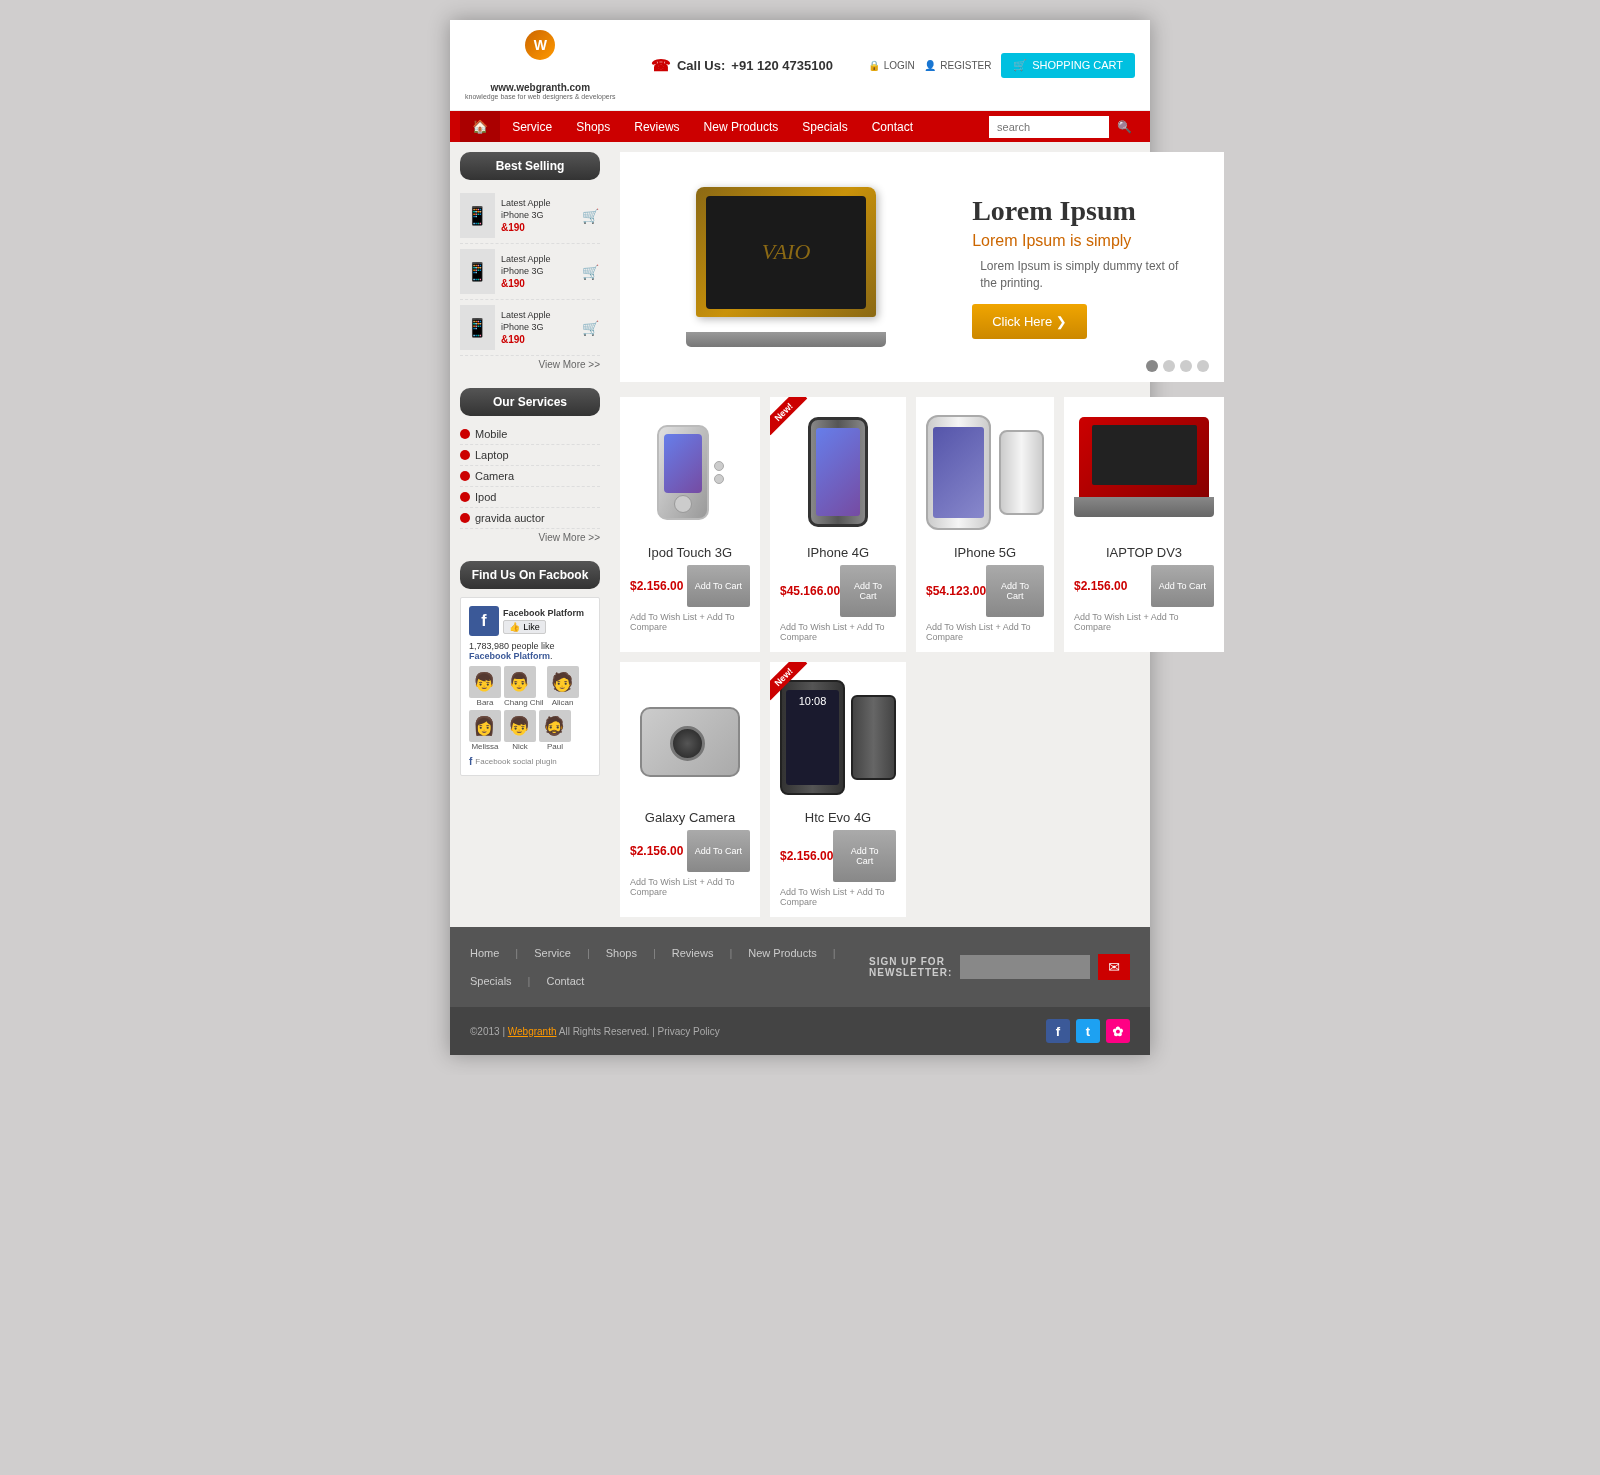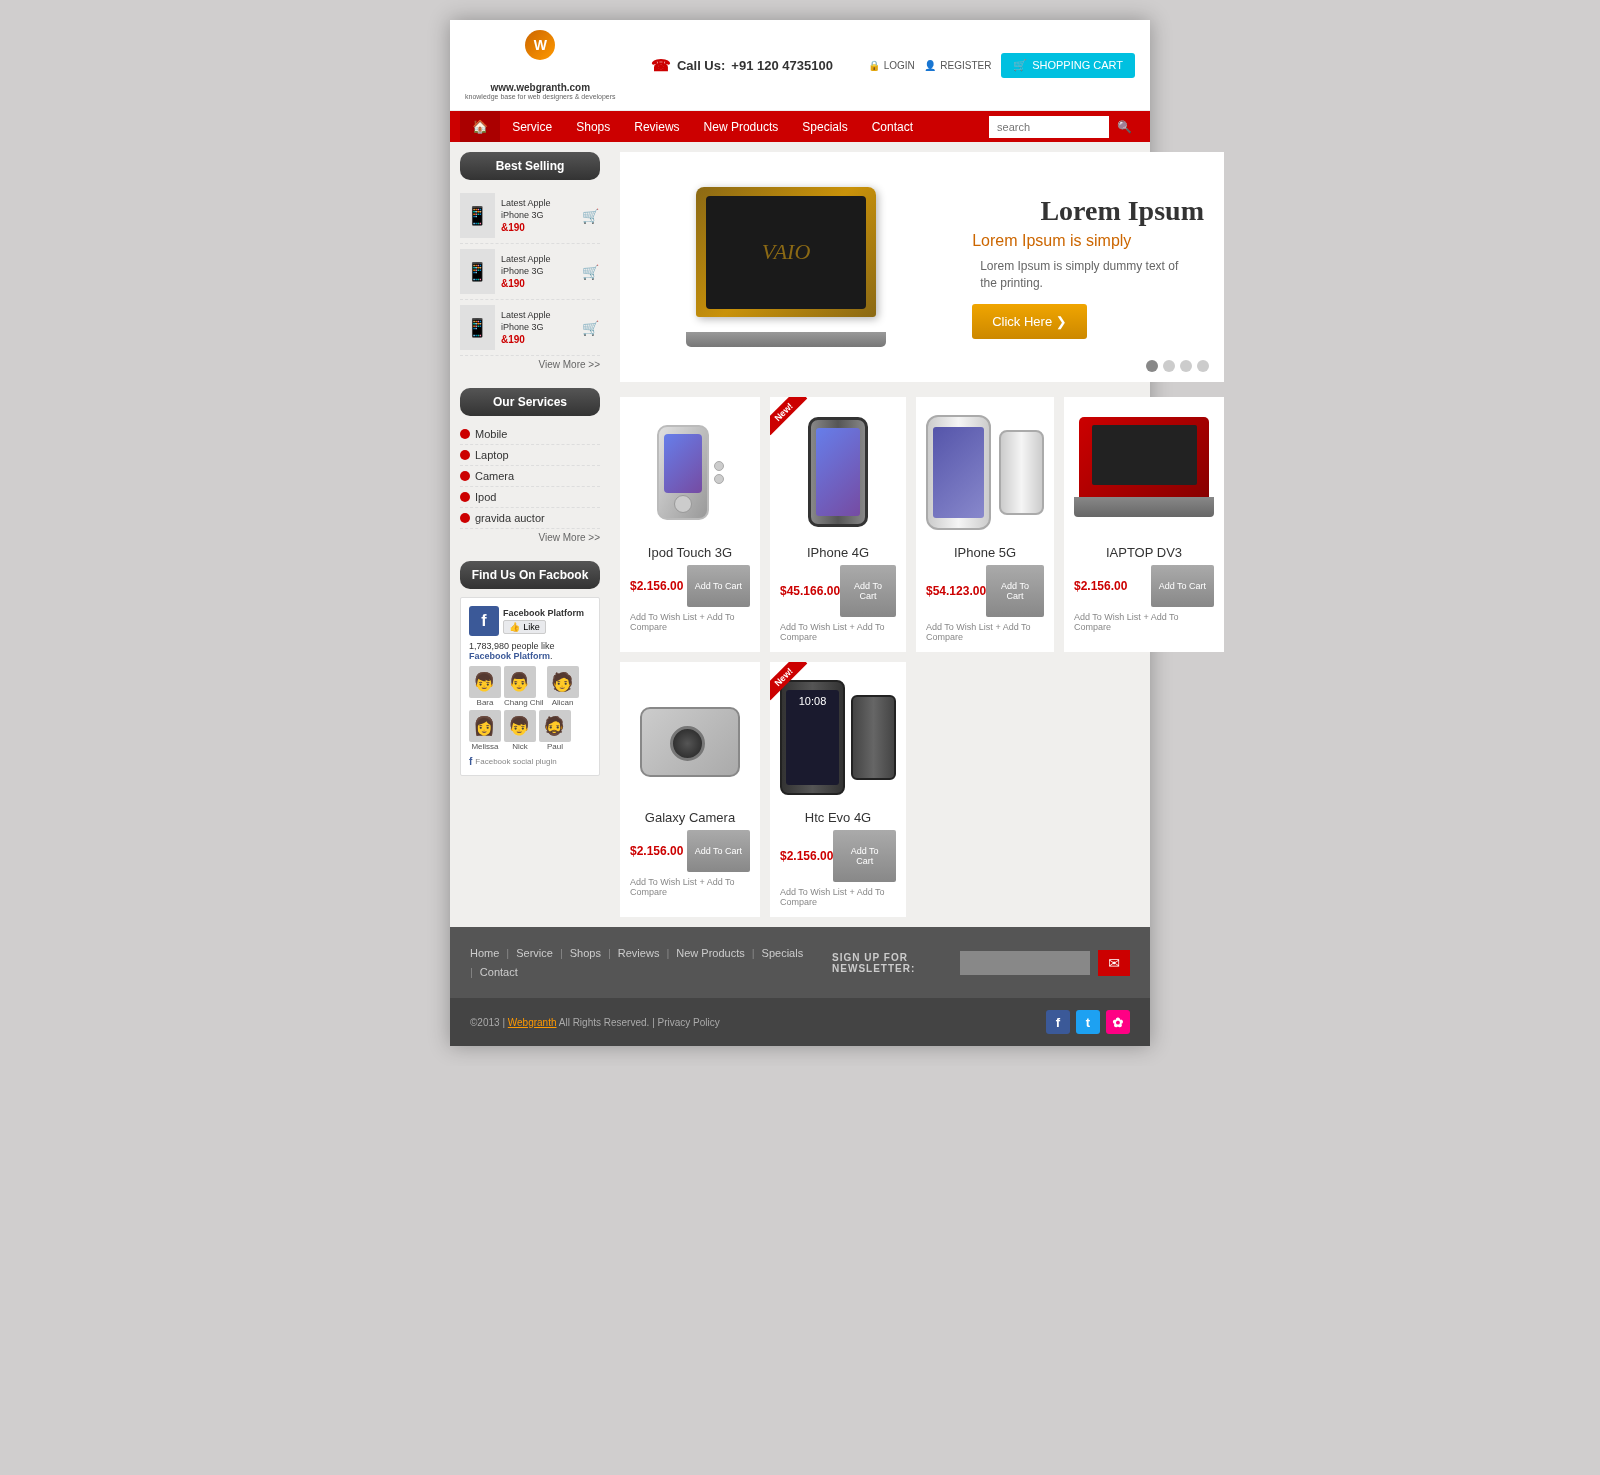--- a/index.html
+++ b/index.html
@@ -376,21 +376,20 @@
     }
     .slider-text {
       flex: 1;
       padding: 20px;
     }
     .slider-title {
       font-size: 28px;
       font-weight: bold;
       color: #333;
       font-family: Georgia, serif;
-      text-align: right;
     }
     .slider-subtitle {
       font-size: 16px;
       color: #cc6600;
       margin: 5px 0;
     }
     .slider-desc {
       font-size: 12px;
       color: #666;
       margin: 8px 8px;
@@ -643,21 +642,21 @@
     
     .footer-main {
       background: #555;
       padding: 20px;
       display: flex;
       justify-content: space-between;
       align-items: center;
     }
     .footer-links {
       display: flex;
-      gap: 7px;
+      gap: 16px;
       font-size: 11px;
       color: #ccc;
       flex-wrap: wrap;
     }
     .footer-link {
       color: #ccc;
       cursor: pointer;
     }
     .footer-sep { color: #888; }
 

